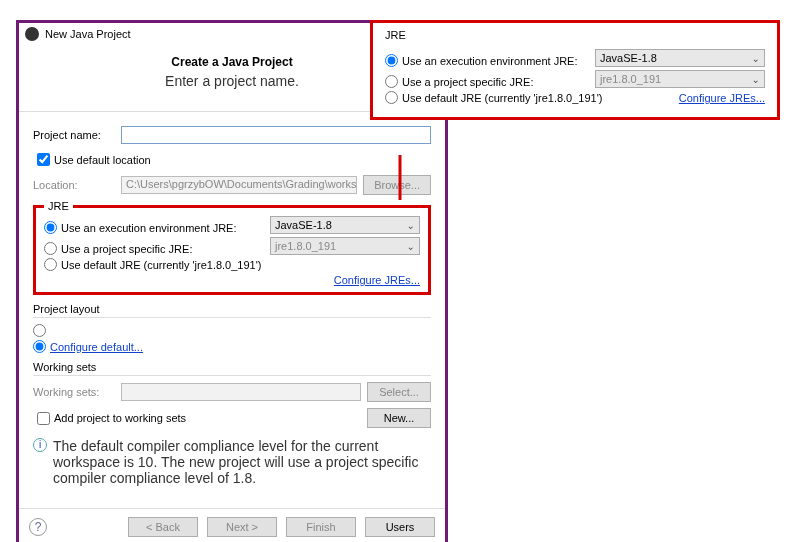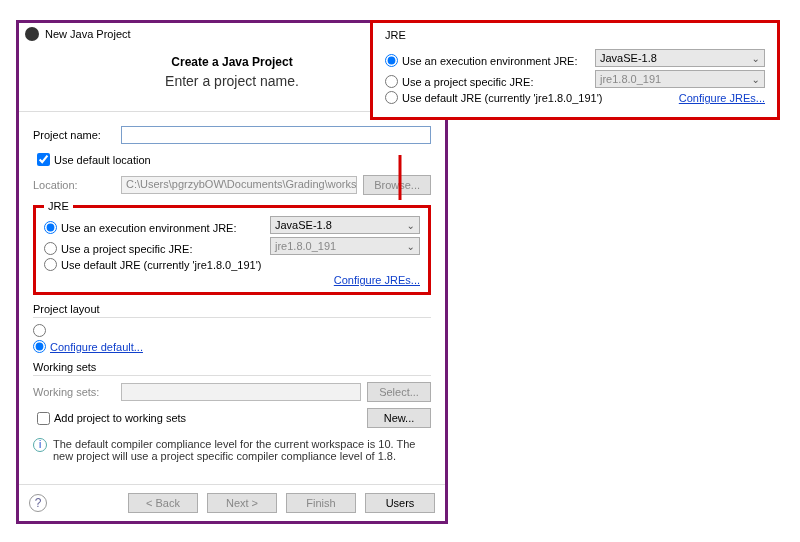--- a/index.html
+++ b/index.html
@@ -133,21 +133,21 @@
     width: 14px; height: 14px;
     border: 1px solid #5aa;
     border-radius: 50%;
     color: #1040cc;
     font-size: 10px;
     line-height: 12px;
     text-align: center;
     margin-right: 6px;
     flex-shrink: 0;
   }
-  .info-text { font-size: 11px; color: #333; }
+  .info-text { font-size: 14px; color: #333; }
   .button-bar {
     display: flex;
     align-items: center;
     padding: 8px 10px;
     border-top: 1px solid #ddd;
     margin-top: 12px;
   }
   .help-icon {
     width: 18px; height: 18px;
     border: 1px solid #999;

